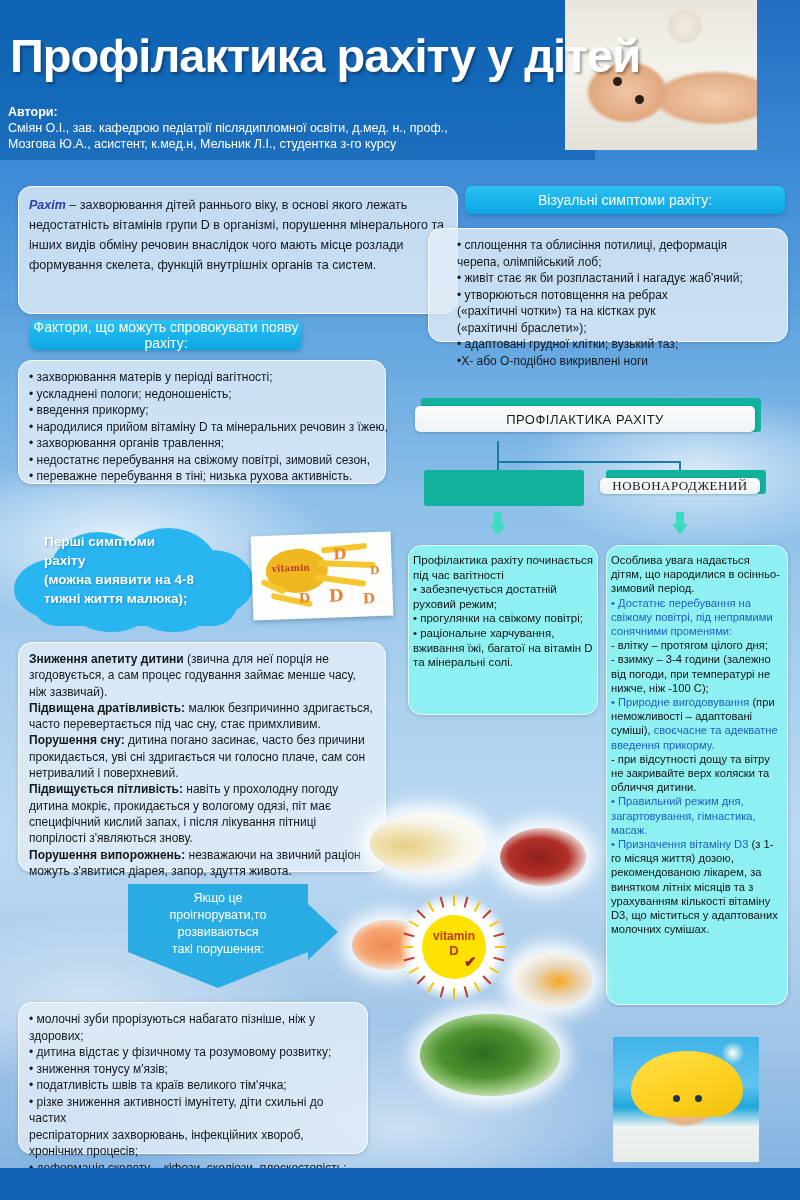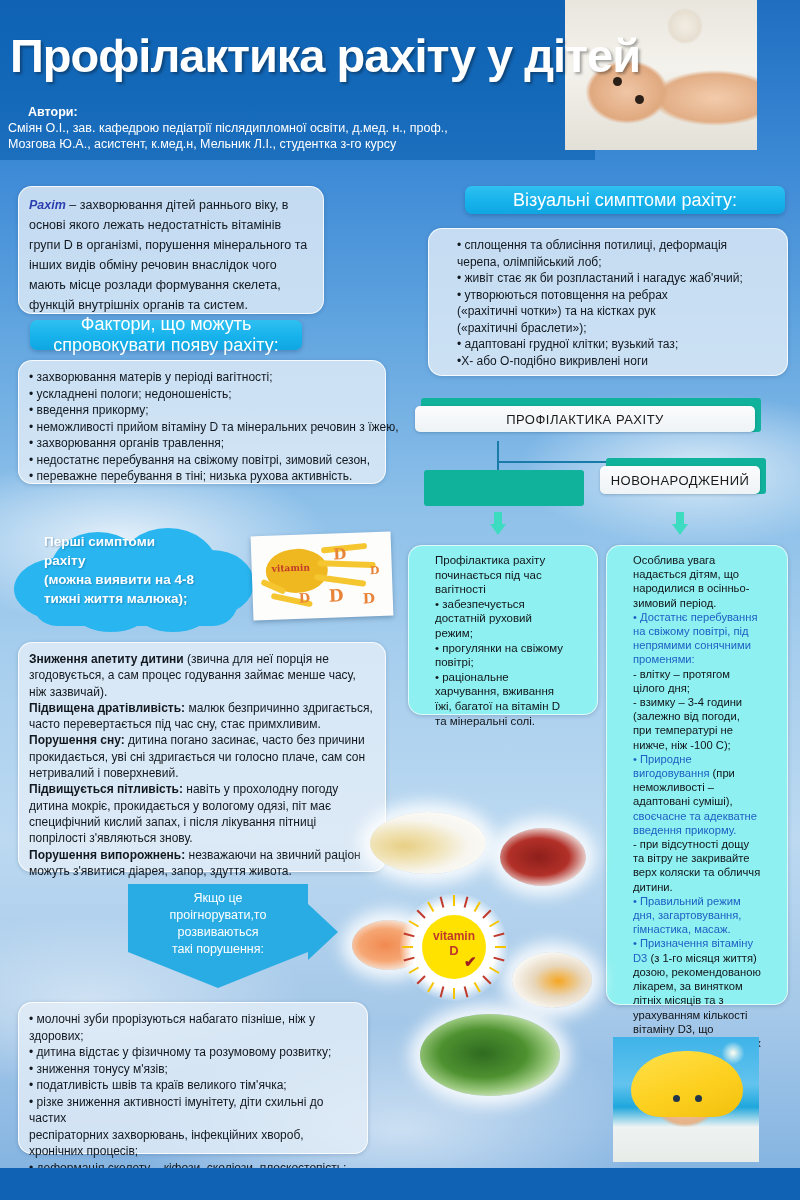--- a/index.html
+++ b/index.html
@@ -33,69 +33,69 @@
   }
   #header-photo .eye{position:absolute;width:9px;height:9px;border-radius:50%;background:#2a2018;}
   #header-photo .eye.l{left:48px;top:77px;}
   #header-photo .eye.r{left:70px;top:95px;}
   #title{
     position:absolute;left:10px;top:28px;width:560px;
     font-size:47px;font-weight:bold;color:#fff;letter-spacing:-1px;
     text-shadow:2px 2px 3px rgba(0,0,0,.35);white-space:nowrap;
   }
   #authors{position:absolute;left:8px;top:104px;width:560px;color:#fff;font-size:12.5px;line-height:16px;}
-  #authors .lbl{font-weight:bold;margin-left:20px;}
+  #authors .lbl{font-weight:bold;}
   
   .rbox{
     position:absolute;border-radius:14px;
     background:rgba(228,238,248,.80);
     border:1px solid rgba(255,255,255,.85);
     box-shadow:0 1px 4px rgba(0,40,80,.18);
     font-size:12px;line-height:16.5px;color:#12181f;
     padding:8px 10px;box-sizing:border-box;
   }
   .cyanhdr{
     position:absolute;border-radius:7px;
     background:linear-gradient(180deg,#2fc0f0 0%,#17b2ec 55%,#0fa6e2 100%);
-    color:#fff;font-size:18px;text-align:center;
+    color:#fff;font-size:14px;text-align:center;
     display:flex;align-items:center;justify-content:center;
     box-shadow:0 2px 4px rgba(0,40,80,.25);
   }
   .cyanbox{
     position:absolute;border-radius:14px;
     background:#8ef0f0;
     border:1px solid rgba(255,255,255,.7);
     box-shadow:0 1px 4px rgba(0,40,80,.22);
     font-size:11.5px;line-height:14.6px;color:#101418;
-    padding:7px 26px;box-sizing:border-box;
+    padding:7px 4px;box-sizing:border-box;
   }
   .cyanbox p,.rbox p{margin:0;}
   
-  #def{left:18px;top:186px;width:306px;height:128px;line-height:20px;font-size:12.5px;}
+  #def{left:18px;top:186px;width:440px;height:128px;line-height:20px;font-size:12.5px;}
   #def .term{color:#2d3fb0;font-style:italic;font-weight:bold;}
   
   #factors-hdr{left:30px;top:320px;width:272px;height:30px;}
   #factors{left:18px;top:360px;width:368px;height:124px;}
   #factors .li{white-space:nowrap;}
   
   #vs-hdr{left:465px;top:186px;width:320px;height:28px;}
-  #vs{left:428px;top:228px;width:360px;height:148px;line-height:16.5px;padding-left:28px;}
+  #vs{left:428px;top:228px;width:360px;height:114px;line-height:16.5px;padding-left:28px;}
   
   .fbox{position:absolute;border-radius:16px;}
   .fbox .shadow{position:absolute;left:6px;top:0;width:100%;height:100%;background:#11b29c;border-radius:3px;}
   .fbox .face{
     position:absolute;left:0;top:8px;width:100%;height:calc(100% - 8px);
     background:linear-gradient(180deg,#fbfcfd 0%,#eef3f6 100%);
     border-radius:5px;display:flex;align-items:center;justify-content:center;
     font-size:13px;color:#1a1a1a;letter-spacing:.5px;
     box-shadow:0 1px 3px rgba(0,40,80,.25);
   }
   #f-main{left:415px;top:398px;width:340px;height:34px;}
   #f-mother{left:418px;top:470px;width:160px;height:36px;}
-  #f-newborn{left:600px;top:458px;width:160px;height:36px;}
+  #f-newborn{left:600px;top:470px;width:160px;height:24px;font-family:Liberation Serif, serif;}
   #f-main .face{font-weight:normal;}
   .conn{position:absolute;background:#1a7aa8;}
   .garrow{
     position:absolute;width:0;height:0;
     border-left:8px solid transparent;border-right:8px solid transparent;
     border-top:11px solid #3ddcc0;
   }
   .gstem{position:absolute;width:8px;background:#3ddcc0;}
   
   #cloud{position:absolute;left:14px;top:524px;width:242px;height:112px;}
@@ -191,21 +191,21 @@
 
   <div class="rbox" id="def">
     <span class="term">Рахіт</span><span> – захворювання дітей раннього віку, в основі якого лежать недостатність вітамінів групи D в організмі, порушення мінерального та інших видів обміну речовин внаслідок чого мають місце розлади формування скелета, функцій внутрішніх органів та систем.</span>
   </div>
 
   <div class="cyanhdr" id="factors-hdr">Фактори, що можуть спровокувати появу рахіту:</div>
   <div class="rbox" id="factors">
     <span class="sp li">• захворювання матерів у періоді вагітності;</span>
     <span class="sp li">• ускладнені пологи; недоношеність;</span>
     <span class="sp li">• введення прикорму;</span>
-    <span class="sp li">• неможливості прийом вітаміну D та мінеральних речовин з їжею,</span>
+    <span class="sp li">• народилися прийом вітаміну D та мінеральних речовин з їжею,</span>
     <span class="sp li">• захворювання органів травлення;</span>
     <span class="sp li">• недостатнє перебування на свіжому повітрі, зимовий сезон,</span>
     <span class="sp li">• переважне перебування в тіні;  низька рухова активність.</span>
   </div>
 
   <div class="cyanhdr" id="vs-hdr">Візуальні симптоми рахіту:</div>
   <div class="rbox" id="vs">
     <span class="sp">• сплощення та облисіння потилиці, деформація</span>
     <span class="sp">   черепа, олімпійський лоб;</span>
     <span class="sp">•  живіт стає як би розпластаний і нагадує жаб'ячий;</span>

